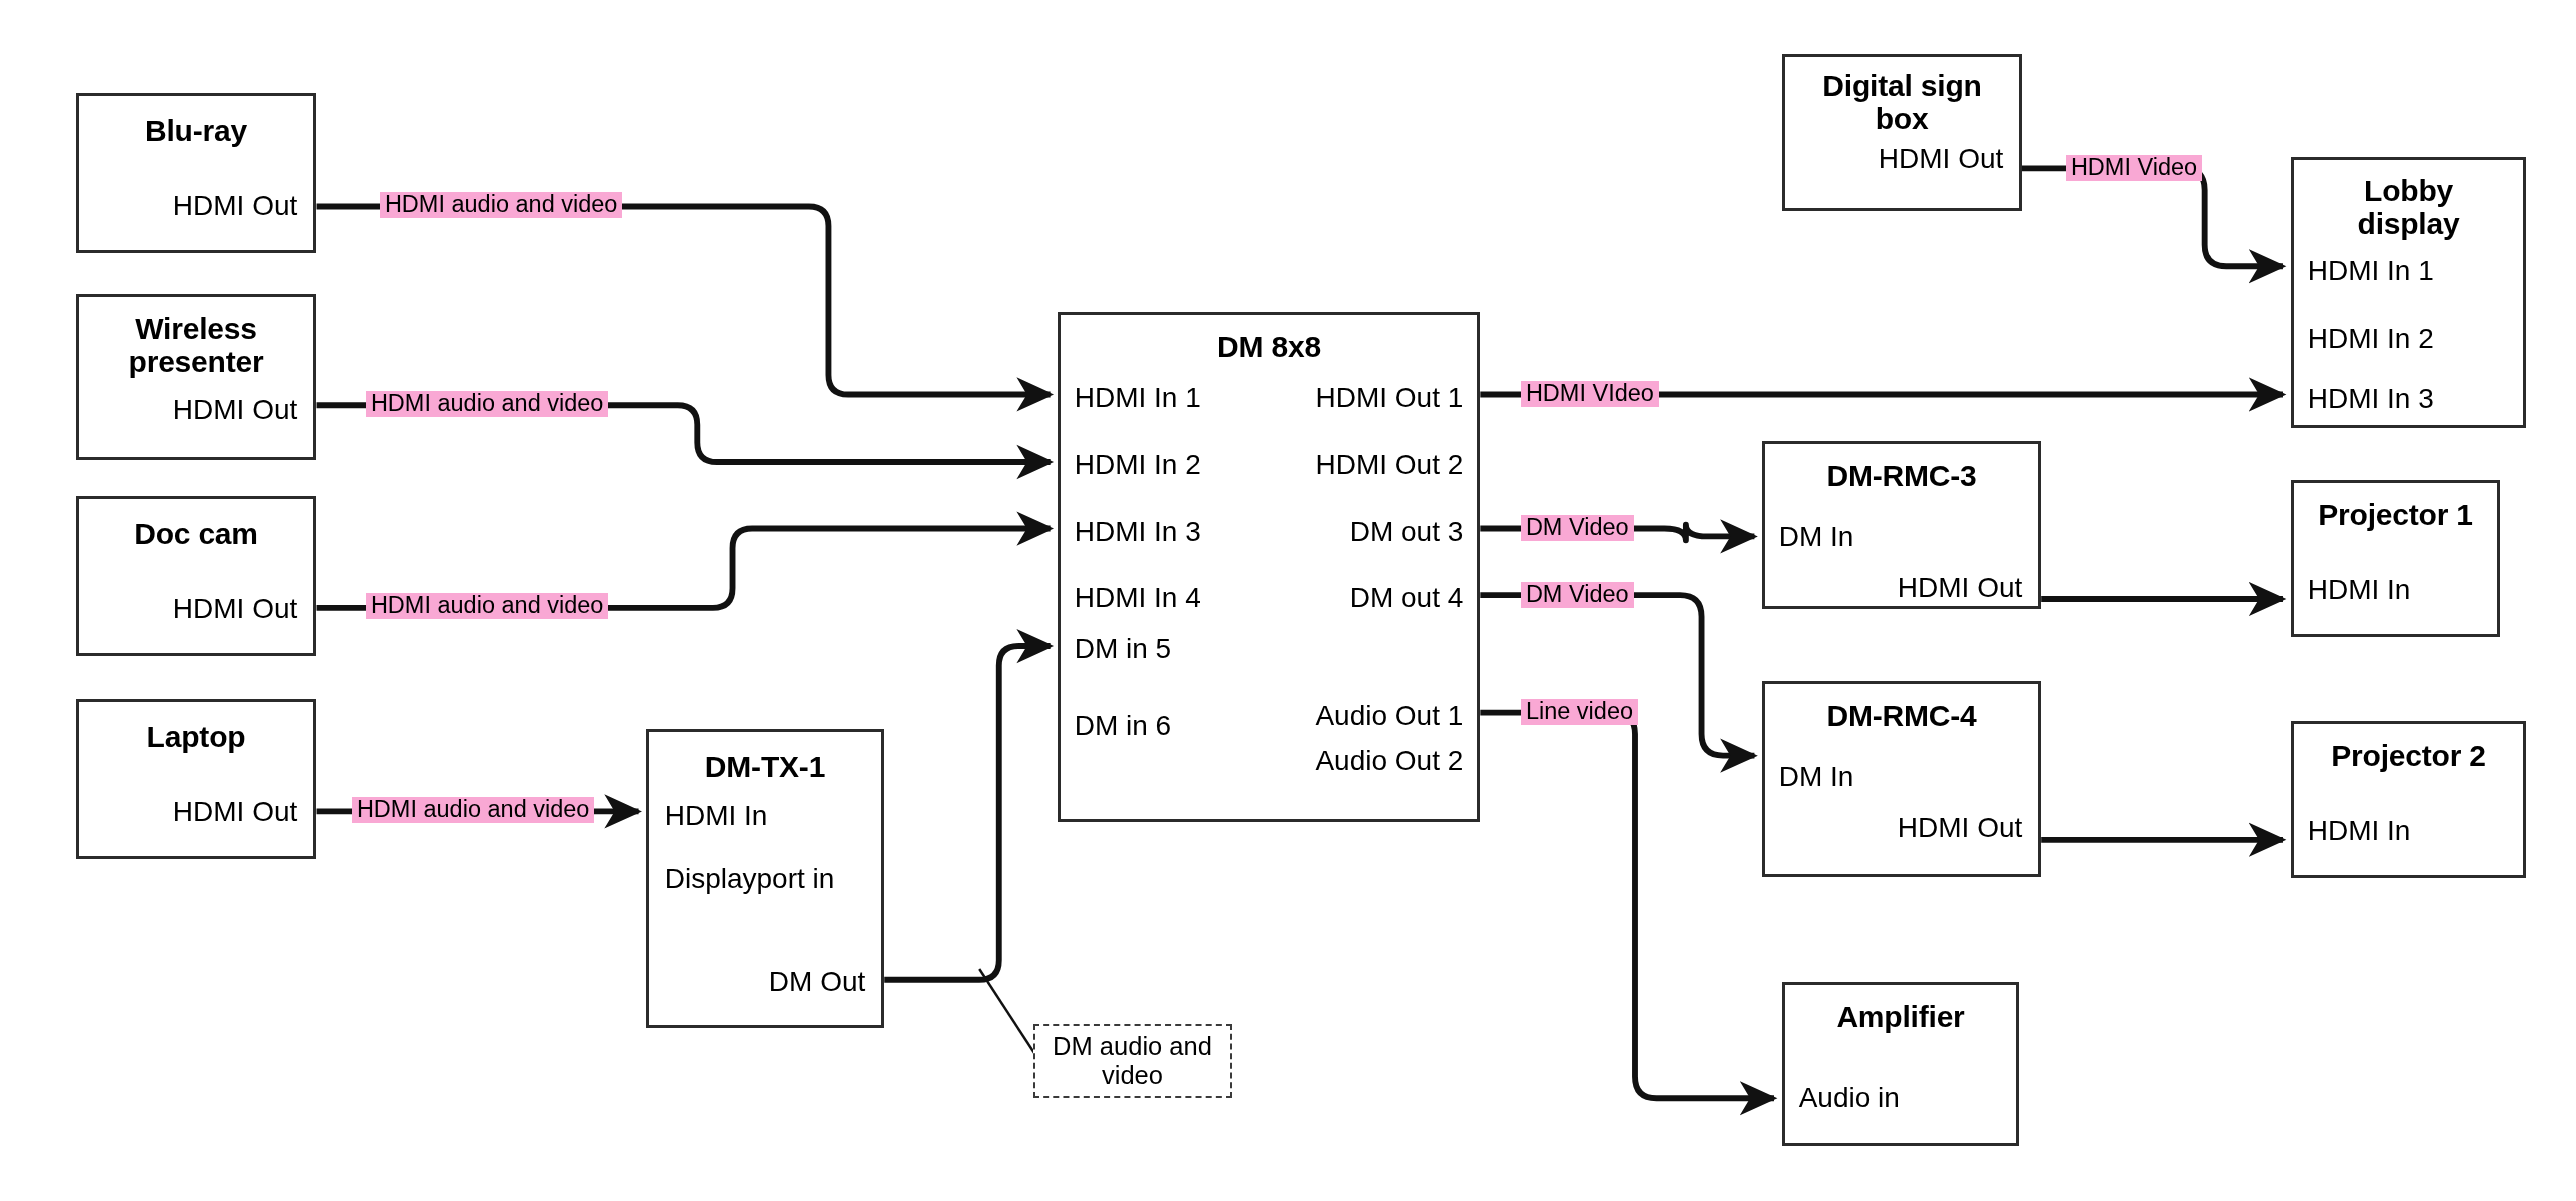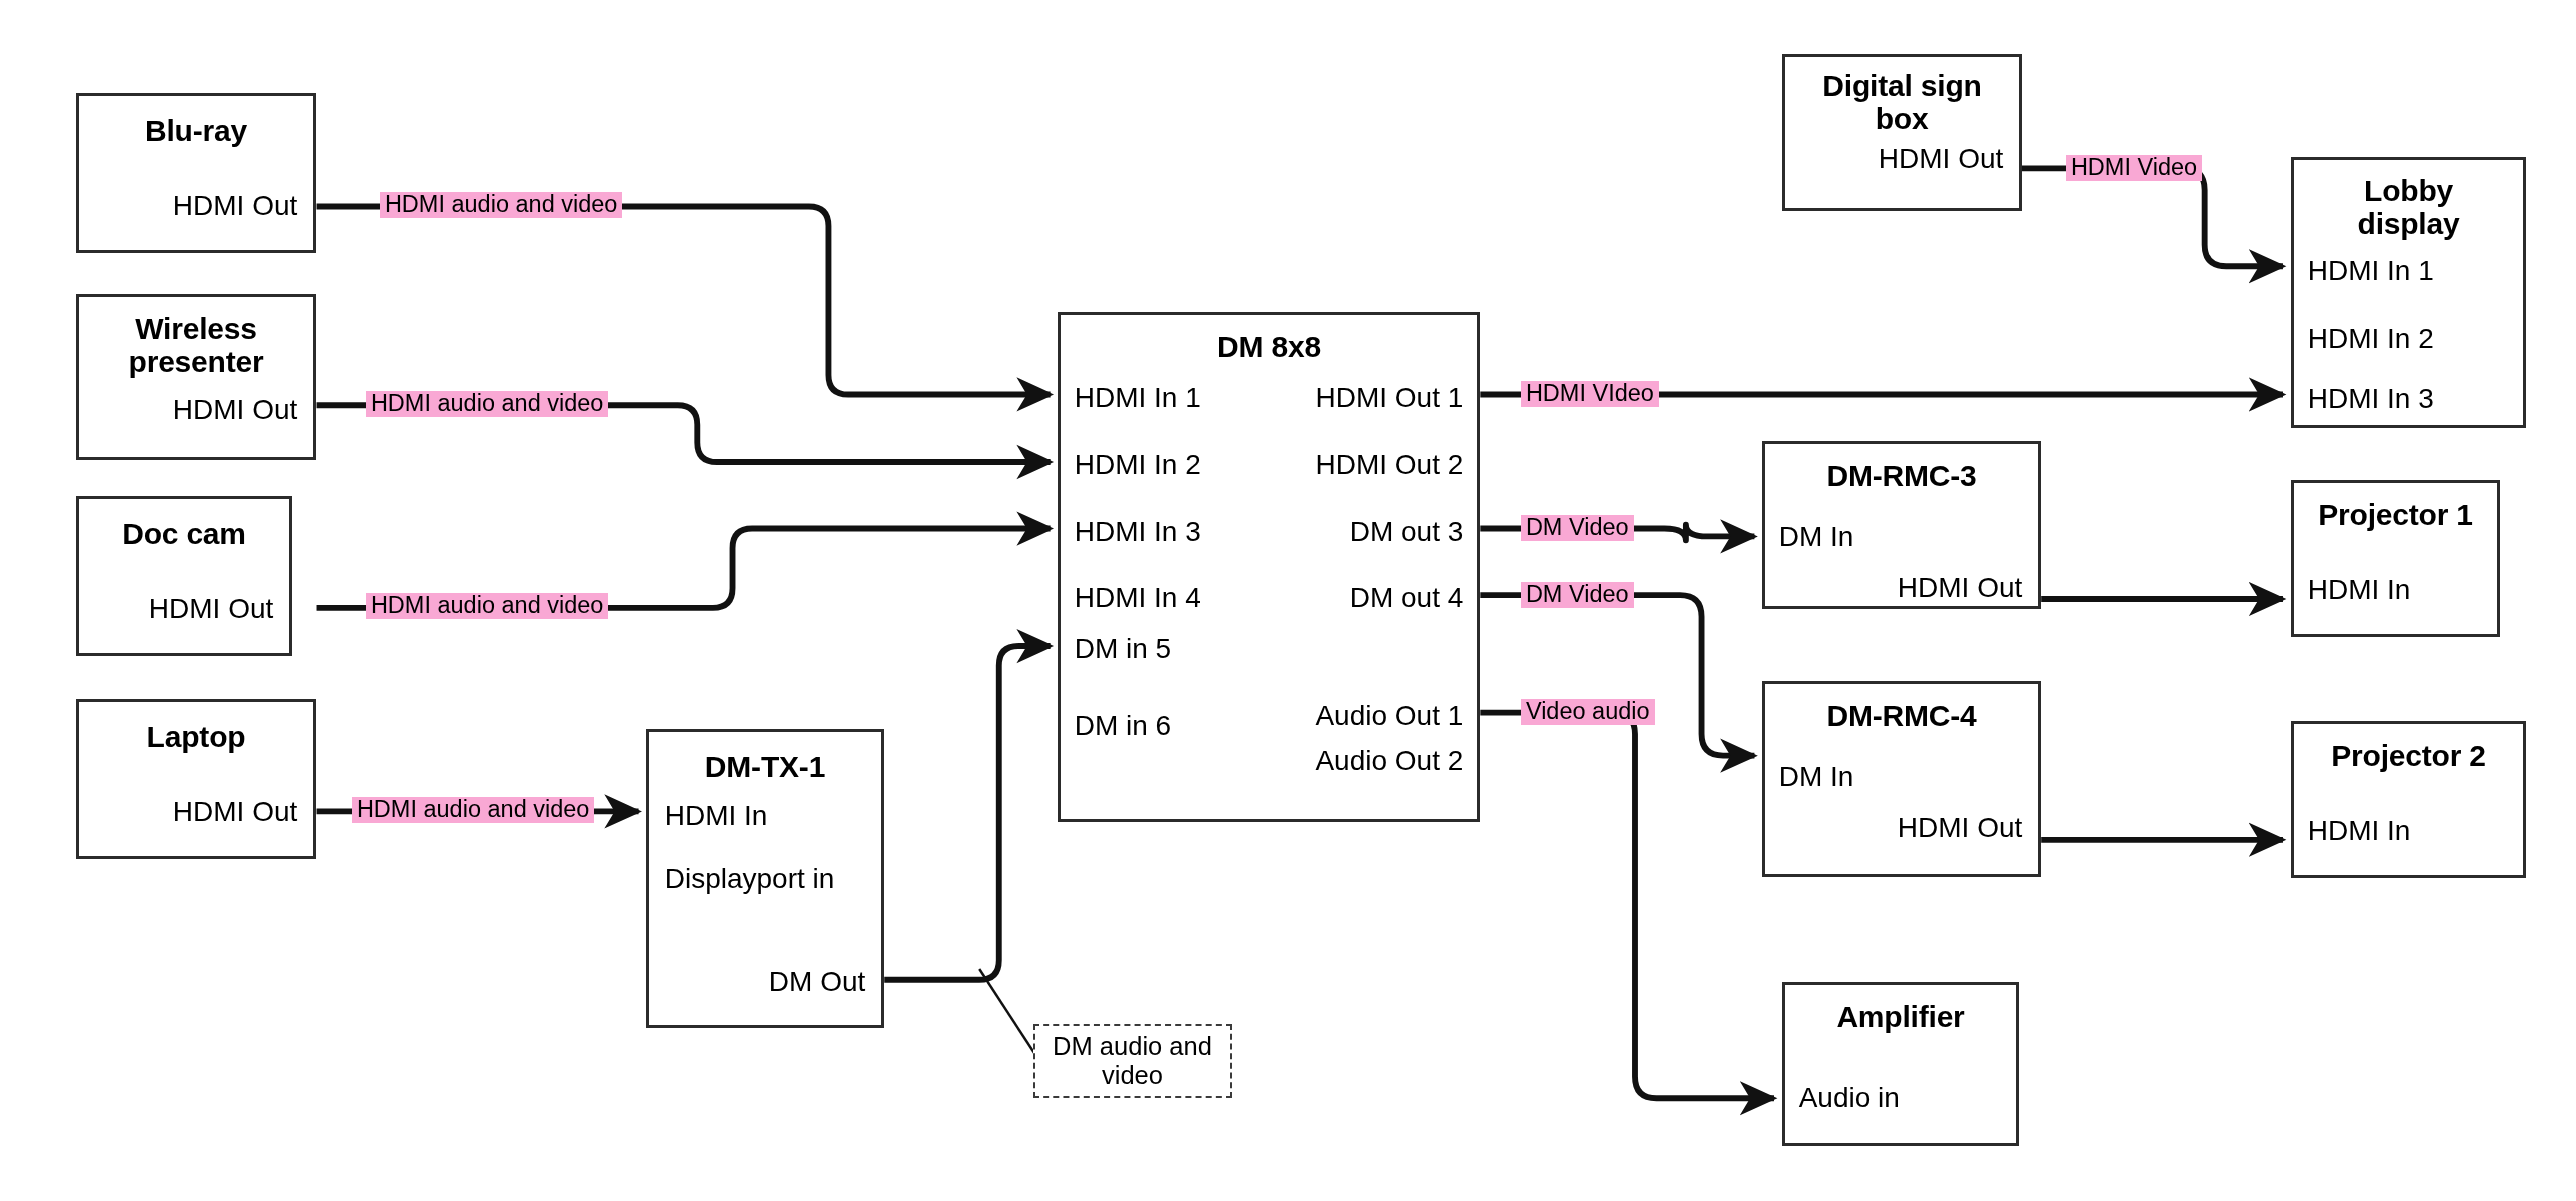--- a/index.html
+++ b/index.html
@@ -114,21 +114,21 @@
   <div class="node" style="left:76px; top:93px; width:240px; height:160px;">
     <div class="node-title abs" style="left:0; right:0; top:17.6px;">Blu-ray</div>
     <div class="port right abs" style="left:0; right:15.7px; top:95px;">HDMI Out</div>
   </div>
 
   <div class="node" style="left:76px; top:294px; width:240px; height:166px;">
     <div class="node-title abs" style="left:17.6px; right:17.6px; top:14.7px;">Wireless presenter</div>
     <div class="port right abs" style="left:0; right:15.7px; top:98px;">HDMI Out</div>
   </div>
 
-  <div class="node" style="left:76px; top:496px; width:216px; height:160px;">
+  <div class="node" style="left:76px; top:496px; width:240px; height:160px;">
     <div class="node-title abs" style="left:0; right:0; top:17.6px;">Doc cam</div>
     <div class="port right abs" style="left:0; right:15.7px; top:95px;">HDMI Out</div>
   </div>
 
   <div class="node" style="left:76px; top:699px; width:240px; height:160px;">
     <div class="node-title abs" style="left:0; right:0; top:17.6px;">Laptop</div>
     <div class="port right abs" style="left:0; right:15.7px; top:95px;">HDMI Out</div>
   </div>
 
   <div class="node" style="left:646px; top:729px; width:238px; height:299px;">
@@ -208,16 +208,16 @@
   <div class="edge-label" style="left:352px; top:797px;">HDMI audio and video</div>
 
   <div class="edge-label" style="left:2066px; top:155px;">HDMI Video</div>
 
   <div class="edge-label" style="left:1521px; top:381px;">HDMI VIdeo</div>
 
   <div class="edge-label" style="left:1521px; top:515px;">DM Video</div>
 
   <div class="edge-label" style="left:1521px; top:582px;">DM Video</div>
 
-  <div class="edge-label" style="left:1521px; top:699px;">Video audio</div>
+  <div class="edge-label" style="left:1521px; top:699px;">Line video</div>
 
 </div>
 
 
 </body></html>

